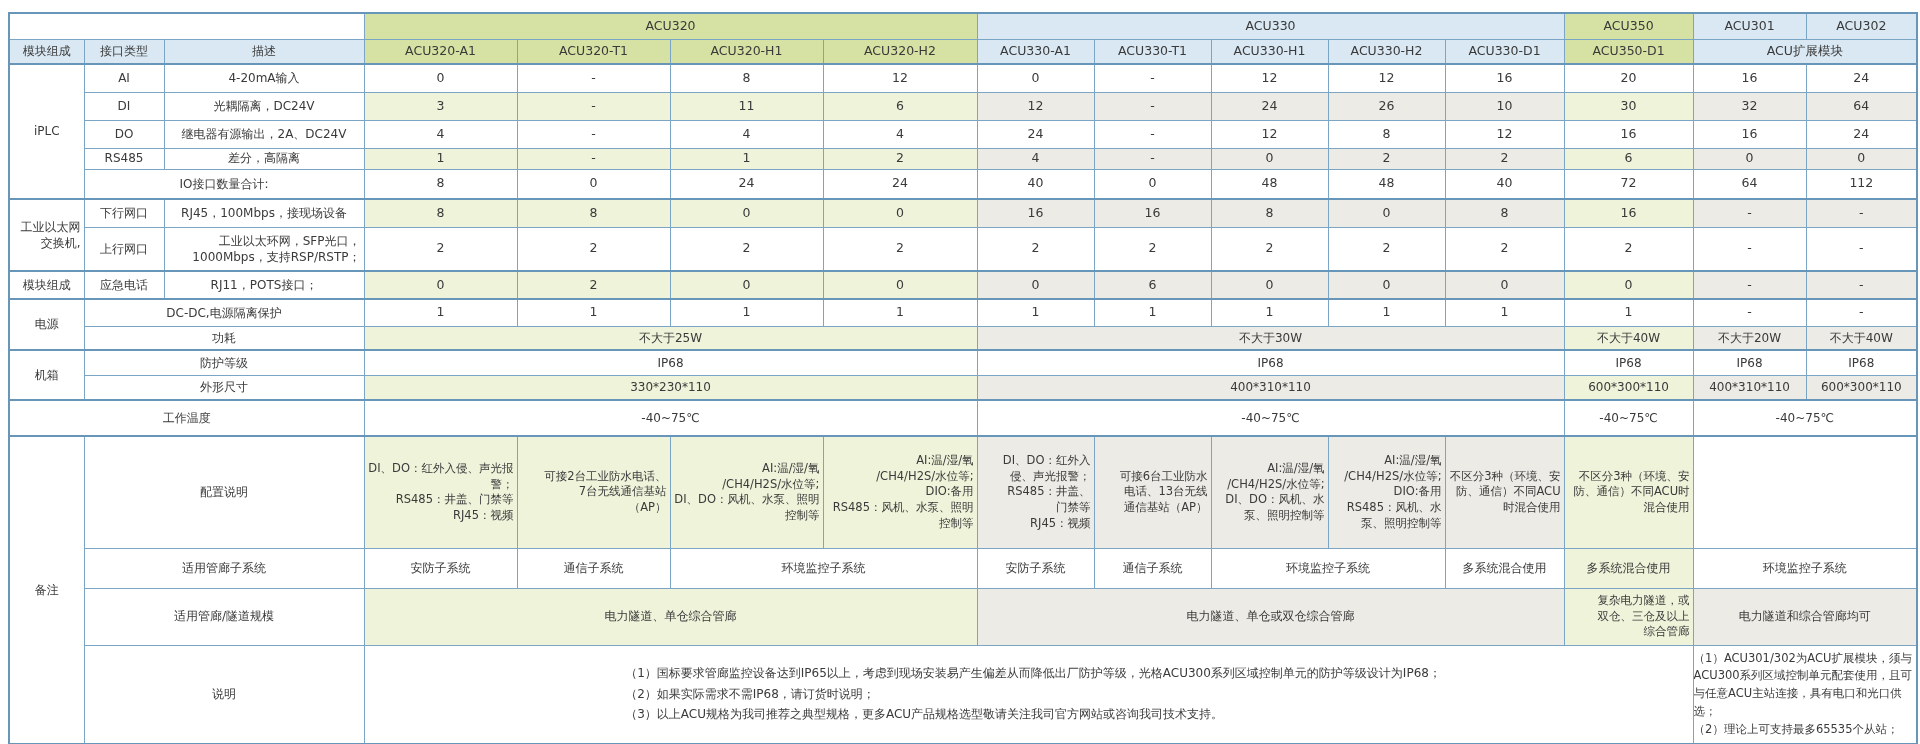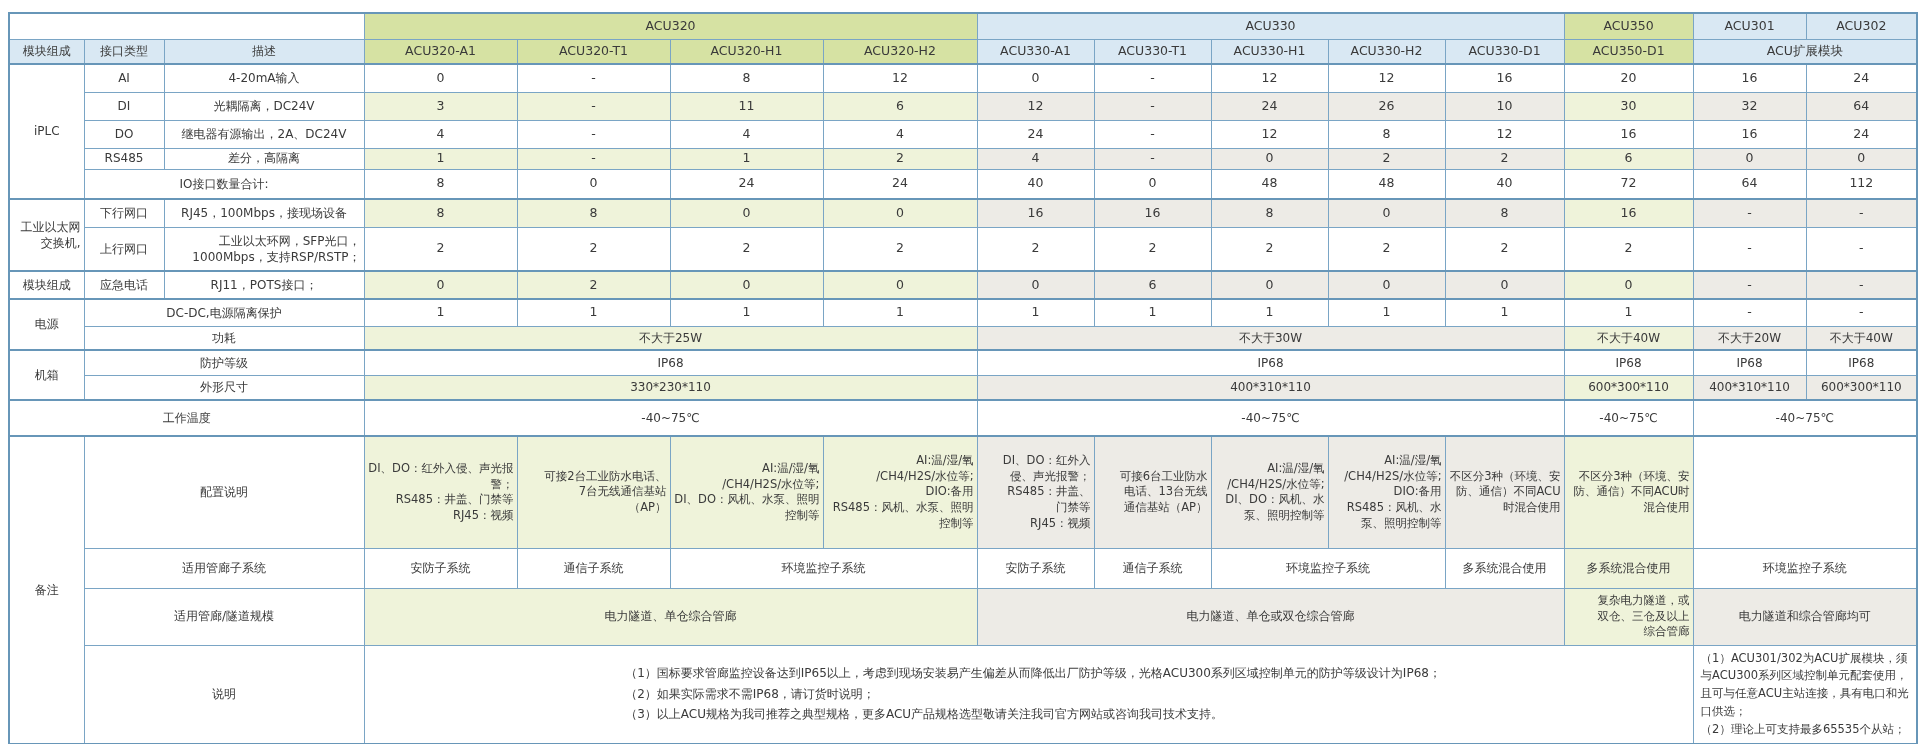--- a/index.html
+++ b/index.html
@@ -10,21 +10,21 @@
   .bh{background:#d9e8f3;}          
   .gt{background:#eff3da;}          
   .kt{background:#edebe6;}          
   tr.sec td{border-top:2px solid #6796b8;}
   .preline{white-space:pre-line;text-align:right;}
   .num{font-size:12.5px;}
   .mh{font-size:12.5px;}
   .small{font-size:11.5px;}
   .note-main{text-align:center;padding-left:12px;}
   .note-main .inner{display:inline-block;text-align:left;white-space:pre-line;font-size:12px;line-height:1.7;max-width:980px;}
-  .note-side{text-align:left;white-space:pre-line;font-size:11.5px;padding:4px 7px;line-height:1.55;}
+  .note-side{text-align:left;white-space:pre-line;font-size:11.5px;padding:4px 0;line-height:1.55;}
 </style>
 </head>
 <body>
 
 <div class="wrap">
 <table>
 <colgroup>
   <col style="width:75px">
         <col style="width:80px">
         <col style="width:200px">

